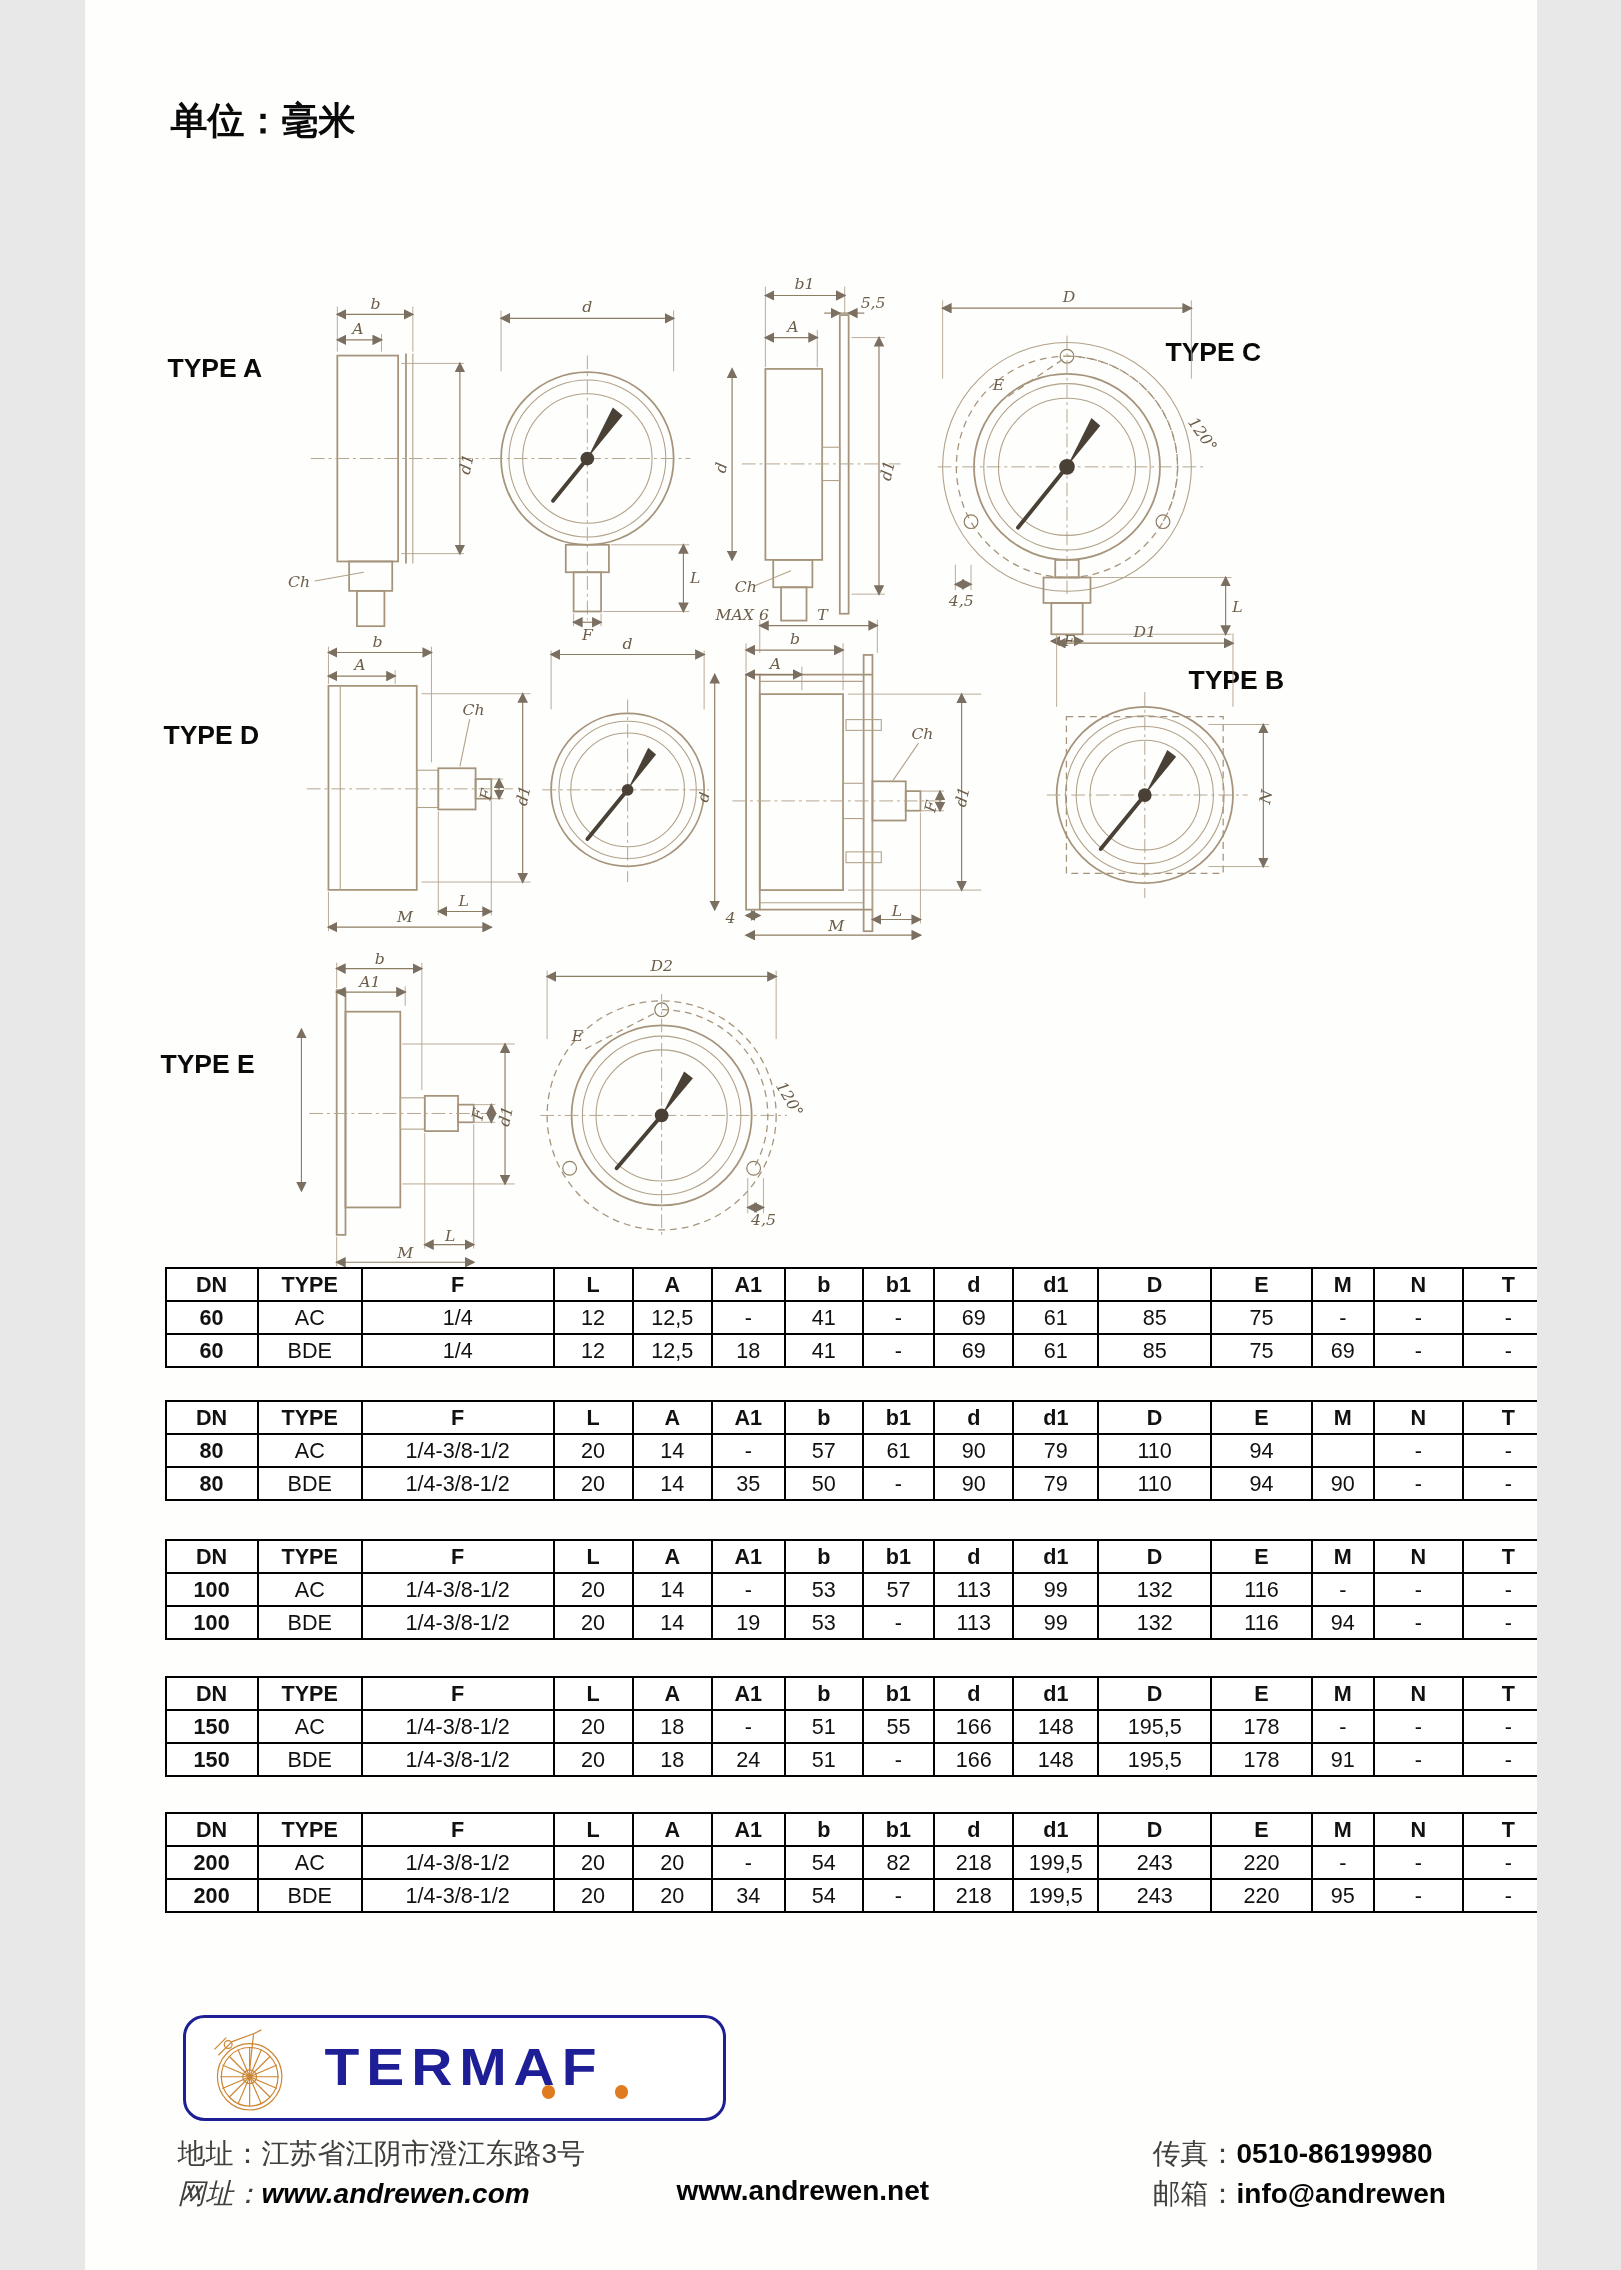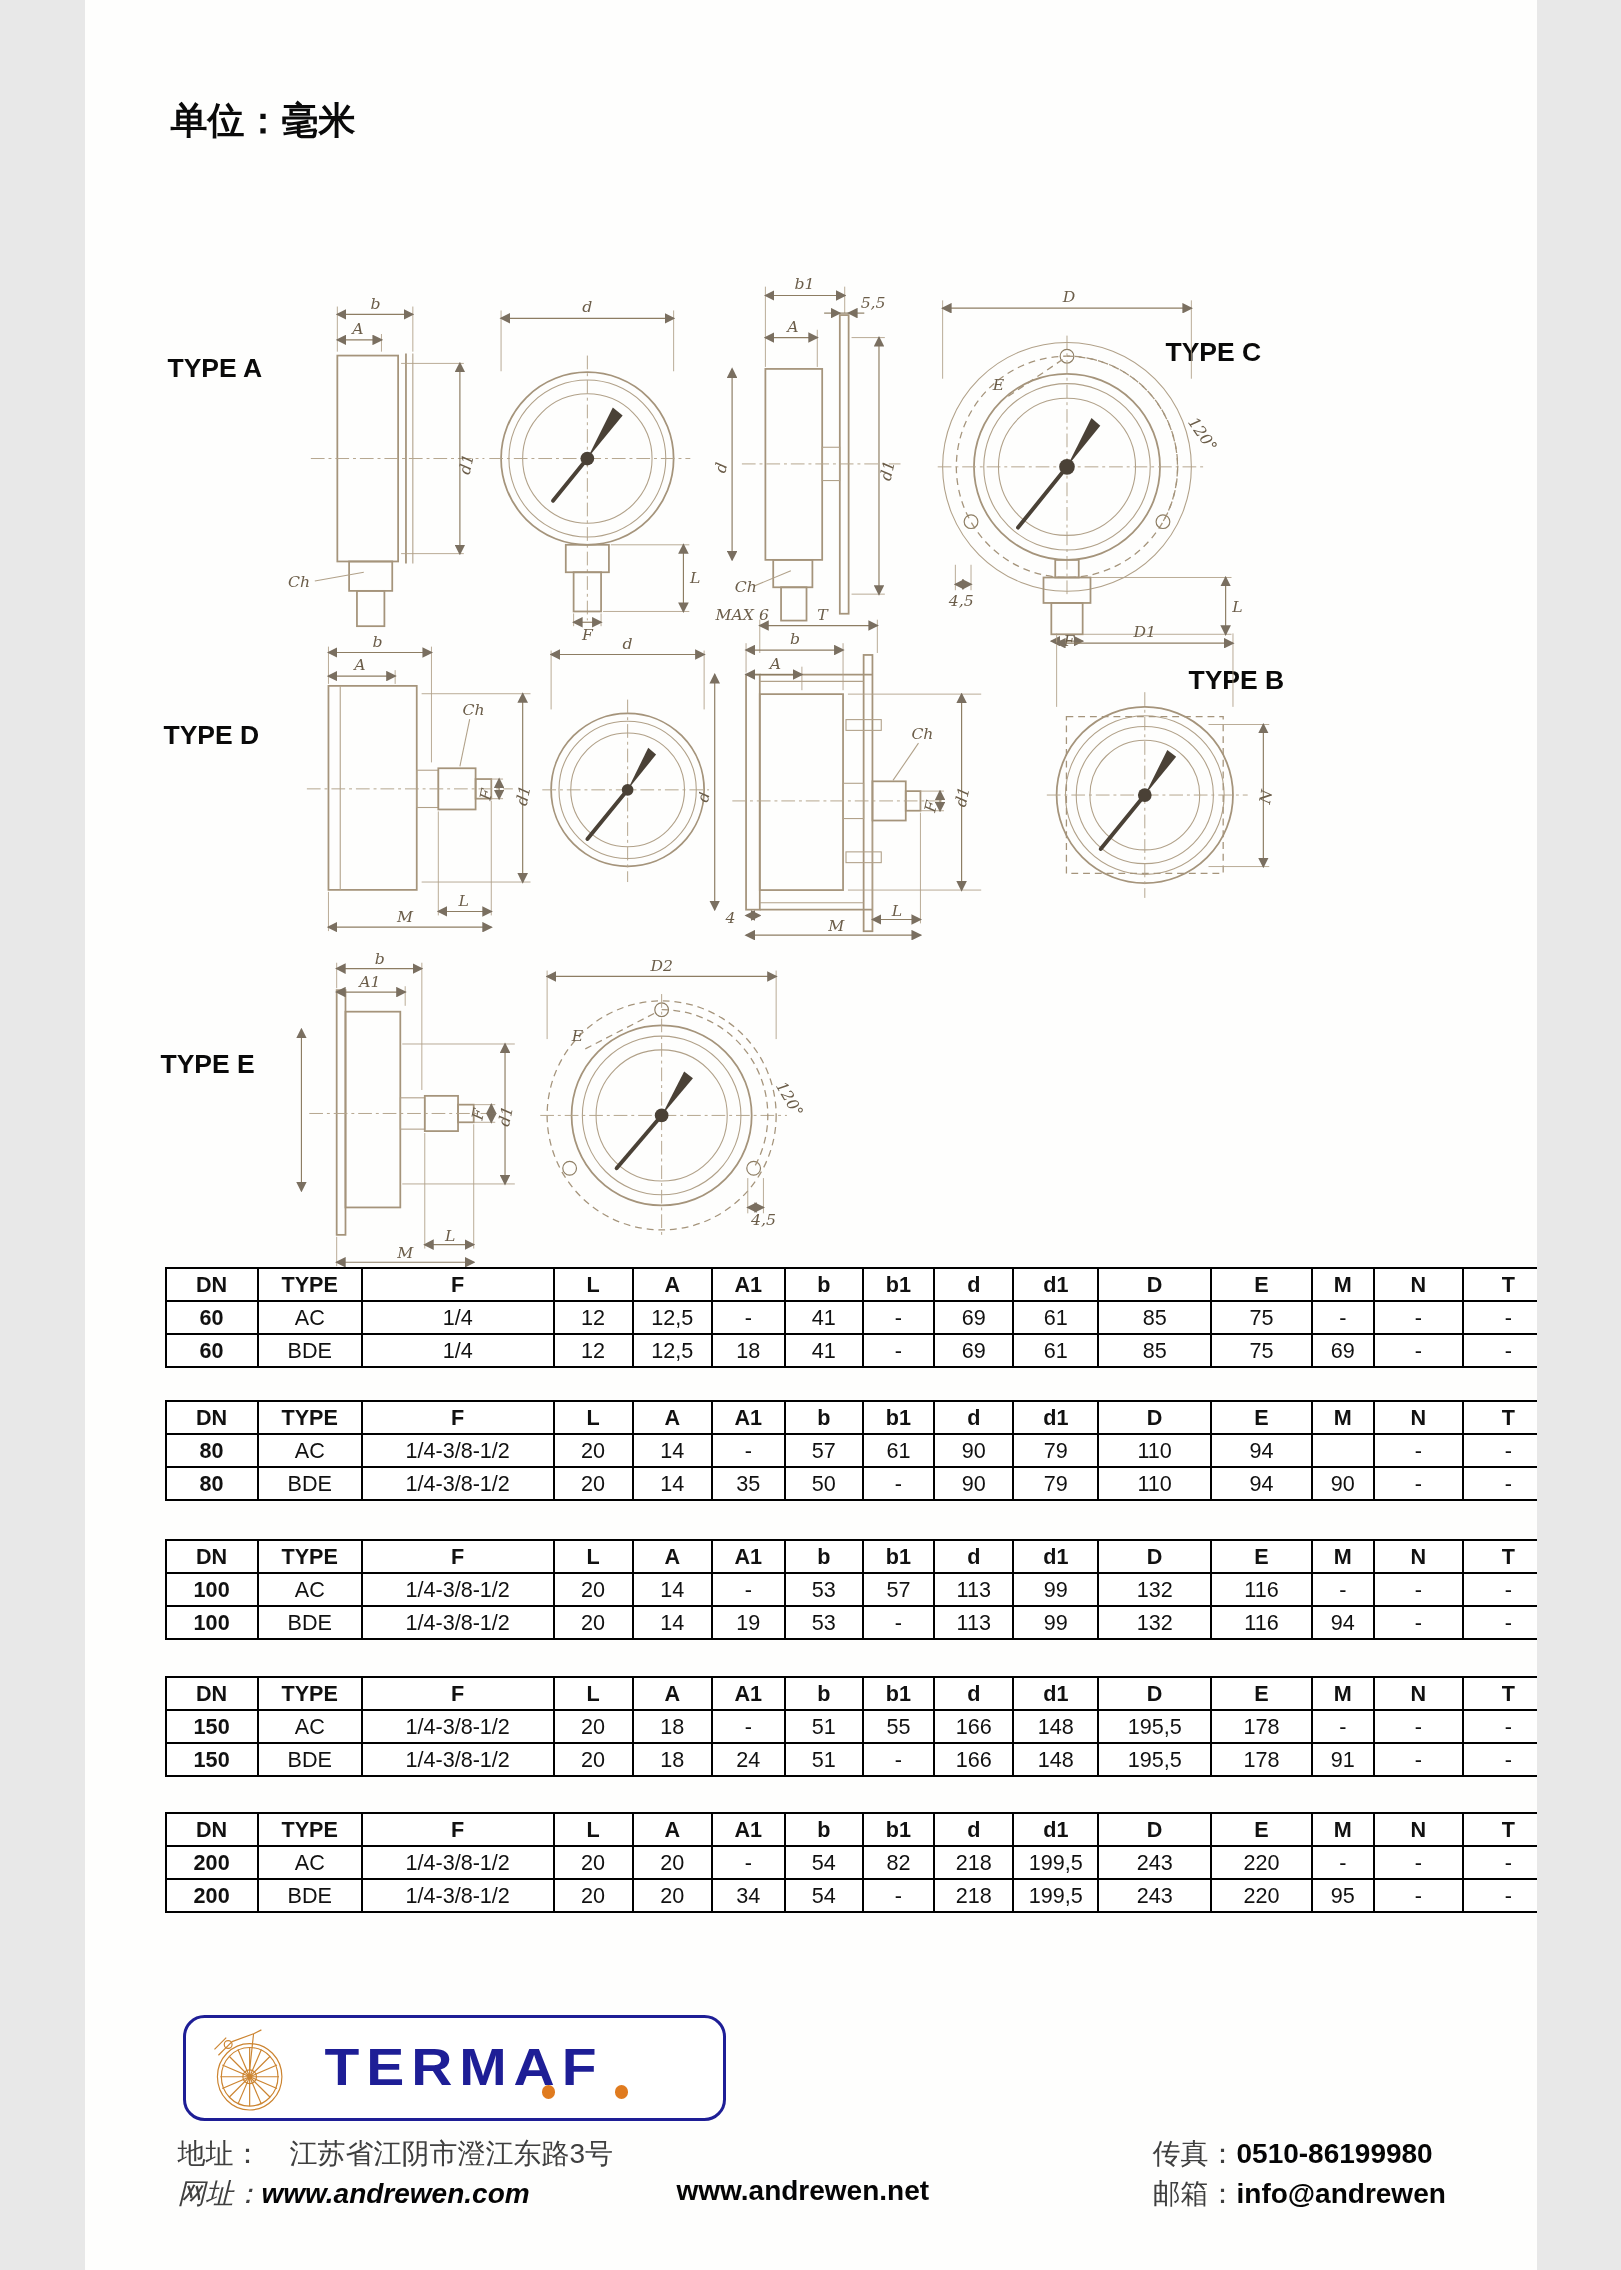--- a/index.html
+++ b/index.html
@@ -68,21 +68,21 @@
   .logo-dot { position:absolute; width:13.7px; height:13.7px; border-radius:50%; background:#e07b1f; top:67px; }
   .dot-m { left:356px; } .dot-a { left:429px; }
   .company-name {
     position:absolute; left:643px; top:2078px;
     font-weight:700; font-size:32px; letter-spacing:11.8px; color:#0a0a0a;
   }
   .footer-line { position:absolute; left:0; width:1621px; height:35px; font-size:28px; }
   .fl-1 { top:2135px; } .fl-2 { top:2175px; }
   .footer-line .seg { position:absolute; white-space:pre; }
   .flabel { color:#3f3f3f; font-weight:400; }
-  .fvalue-dim { color:#3f3f3f; font-weight:400;margin-left:28px; }
+  .fvalue-dim { color:#3f3f3f; font-weight:400; }
   .fvalue { color:#050505; font-weight:700; }
   .seg-addr  { left:93px; }   .seg-phone { left:568px; }  .seg-fax { left:1068px; }
   .seg-web   { left:93px;font-style:italic; }   .seg-web2  { left:592px; }  .seg-mail { left:1068px; }
 </style>
 </head>
 <body>
 
 <div class="page">
 
   <svg width="0" height="0" style="position:absolute">

